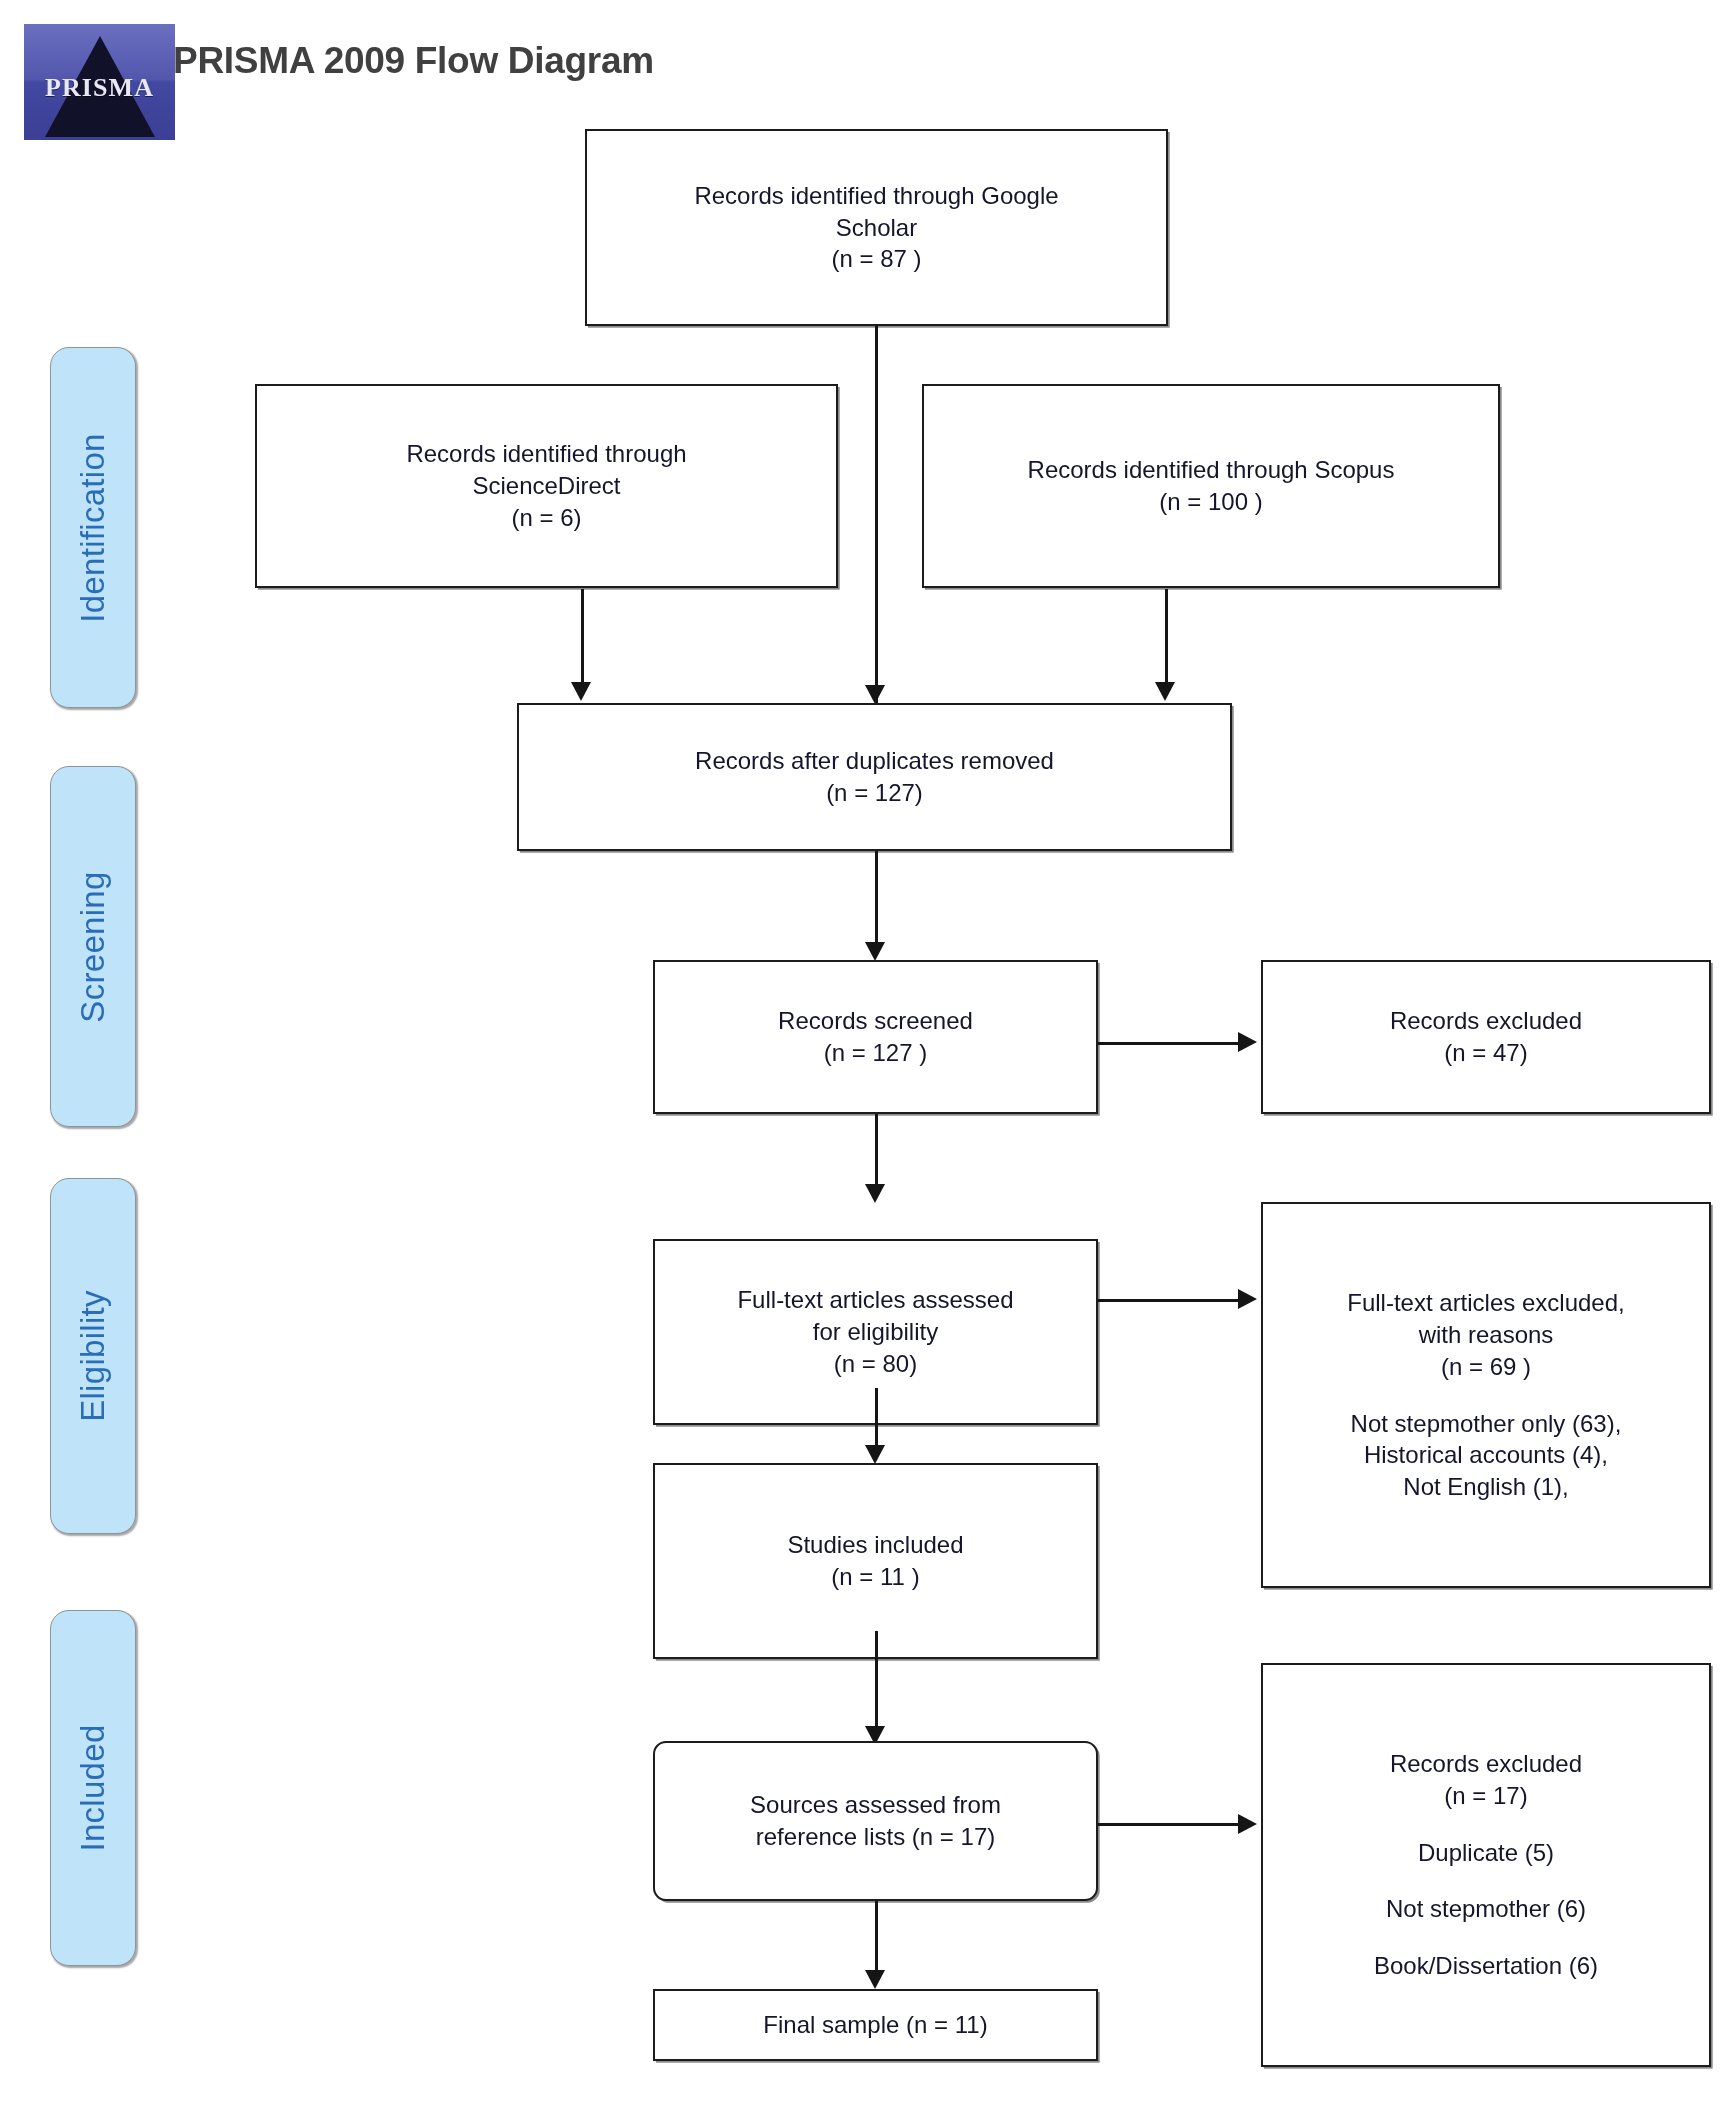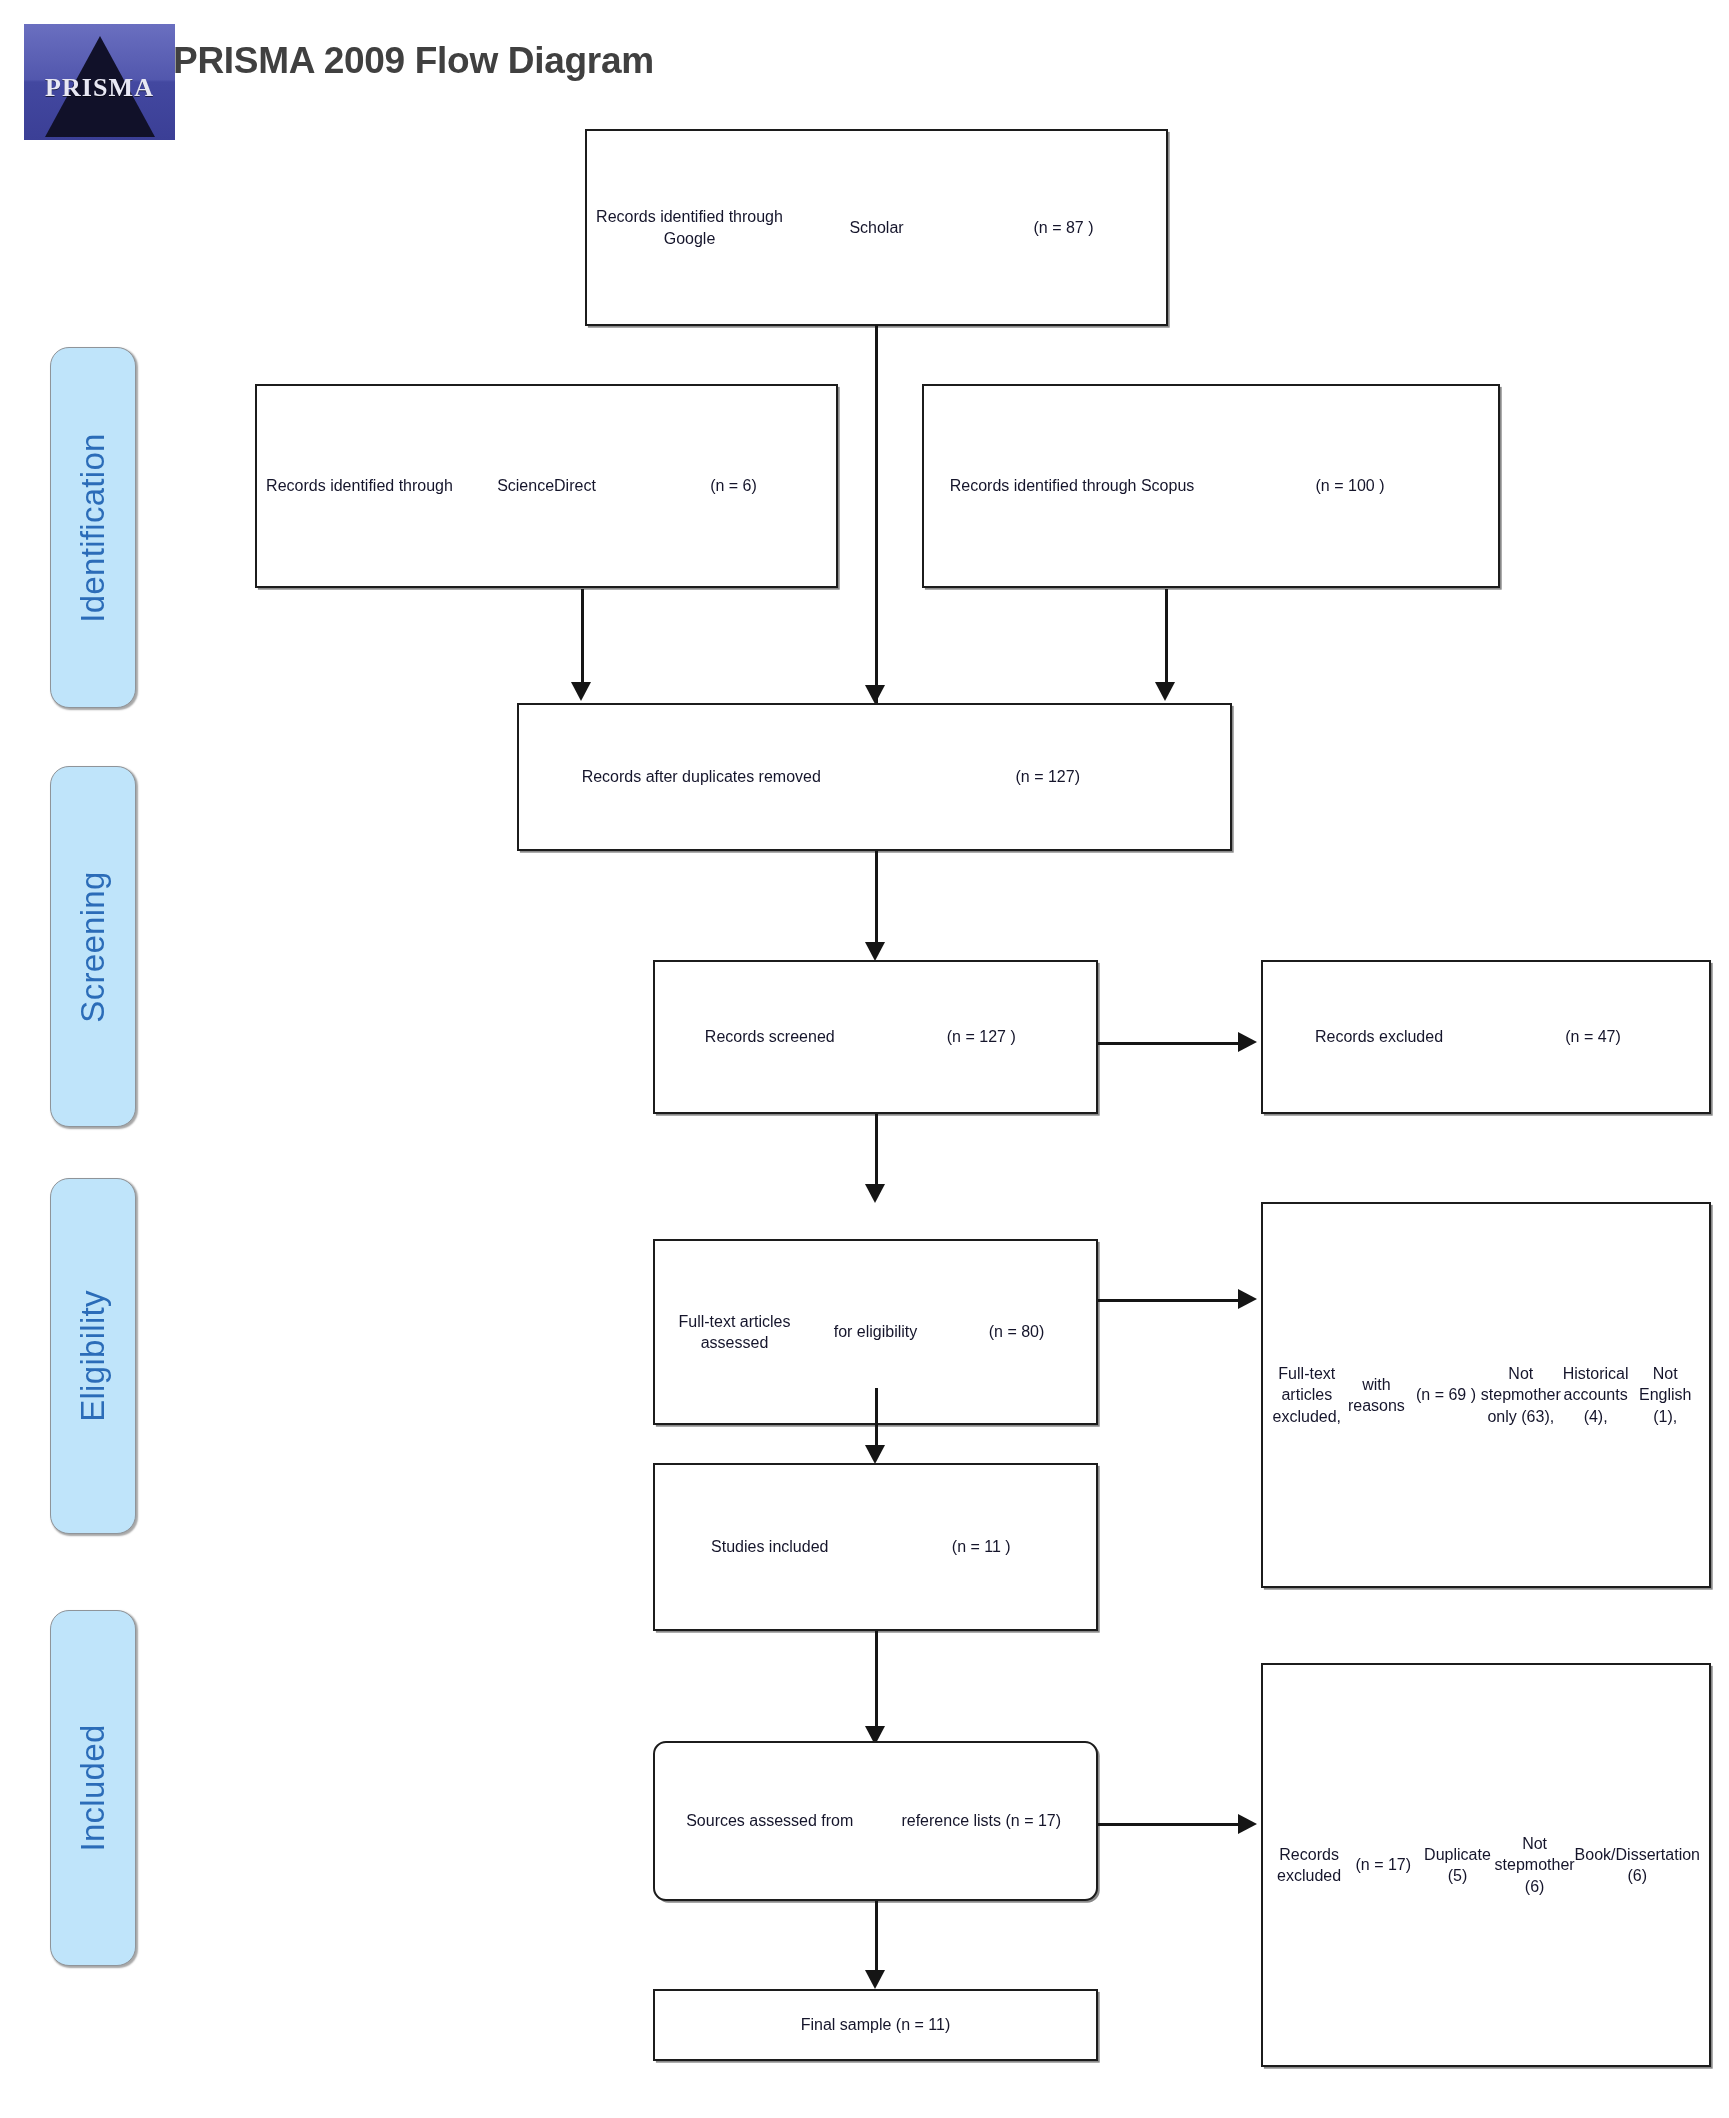--- a/index.html
+++ b/index.html
@@ -85,26 +85,26 @@
   }
 
   
   .flow-box {
     position: absolute;
     background: #ffffff;
     border: 2.3px solid #1c1c1c;
     box-sizing: border-box;
     box-shadow: 2.3px 2.3px 0px -0.6px rgba(40,40,40,.55);
     display: flex;
-    flex-direction: row;
+    flex-direction: column;
     align-items: center;
     justify-content: center;
     text-align: center;
     color: #15152b;
-    font-size: 16px;
+    font-size: 24px;
     line-height: 1.33;
     padding: 19px 9px;
   }
   .flow-box .line { display: block; width: 100%; }
   .flow-box .gap { display: block; height: 25px; }
 
   
   .vline {
     position: absolute;
     width: 2.8px;
@@ -222,21 +222,21 @@
     <span class="line">Historical accounts (4),</span>
     <span class="line">Not English (1),</span>
   </div>
 
   <div class="hline" style="left:1098px; top:1299px; width:142px;"></div>
   <div class="arrow-right" style="left:1238px; top:1289px;"></div>
 
   <div class="vline" style="left:875px; top:1388px; height:61px;"></div>
   <div class="arrow-down" style="left:865px; top:1445px;"></div>
 
-  <div class="flow-box" style="left:653px; top:1463px; width:445px; height:168px;">
+  <div class="flow-box" style="left:653px; top:1463px; width:445px; height:196px;">
     <span class="line">Studies included</span>
     <span class="line">(n = 11 )</span>
   </div>
 
   <div class="vline" style="left:875px; top:1631px; height:99px;"></div>
   <div class="arrow-down" style="left:865px; top:1726px;"></div>
 
   <div class="flow-box" style="left:653px; top:1741px; width:445px; height:160px;border-radius:13px;">
     <span class="line">Sources assessed from</span>
     <span class="line">reference lists (n = 17)</span>

